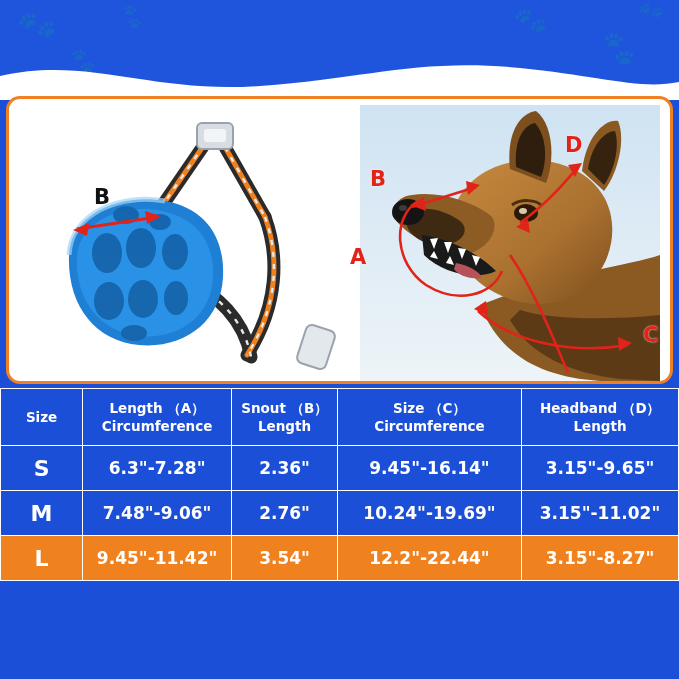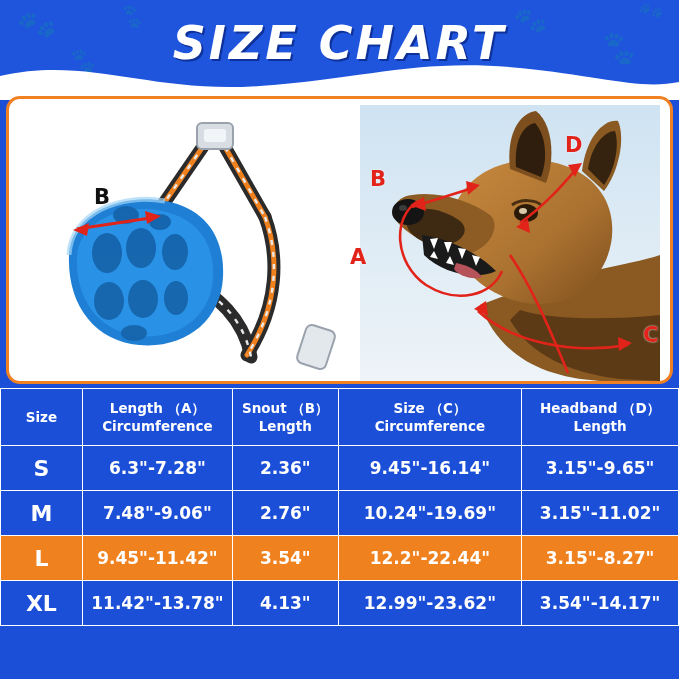--- a/index.html
+++ b/index.html
@@ -123,21 +123,20 @@
 <div class="page">
 
   <div class="header">
     <span class="paw" style="left:18px; top:10px; font-size:30px; transform:rotate(-18deg);">🐾</span>
     <span class="paw" style="left:70px; top:50px; font-size:22px; transform:rotate(12deg);">🐾</span>
     <span class="paw" style="left:120px; top:6px; font-size:20px; transform:rotate(25deg);">🐾</span>
     <span class="paw" style="left:515px; top:8px; font-size:26px; transform:rotate(-10deg);">🐾</span>
     <span class="paw" style="left:600px; top:34px; font-size:30px; transform:rotate(15deg);">🐾</span>
     <span class="paw" style="left:640px; top:2px; font-size:18px; transform:rotate(-25deg);">🐾</span>
 
-    <div class="header-title">SIZE CHART</div>
 
     <svg class="header-wave" viewBox="0 0 679 46" preserveAspectRatio="none">
       <path d="M0,20 C90,0 150,38 260,30 C370,22 420,2 520,12 C600,20 640,34 679,26 L679,46 L0,46 Z" fill="#ffffff"></path>
     </svg>
   </div>
 
   <div class="panel">
     <div class="panel-inner">
 
       <div class="muzzle-wrap">
@@ -312,23 +311,16 @@
         <td class="val-cell">10.24"-19.69"</td>
         <td class="val-cell">3.15"-11.02"</td>
       </tr>
       <tr class="highlight">
         <td class="size-cell">L</td>
         <td class="val-cell">9.45"-11.42"</td>
         <td class="val-cell">3.54"</td>
         <td class="val-cell">12.2"-22.44"</td>
         <td class="val-cell">3.15"-8.27"</td>
       </tr>
-      <tr>
-        <td class="size-cell">XL</td>
-        <td class="val-cell">11.42"-13.78"</td>
-        <td class="val-cell">4.13"</td>
-        <td class="val-cell">12.99"-23.62"</td>
-        <td class="val-cell">3.54"-14.17"</td>
-      </tr>
     </tbody>
   </table>
 
 </div>
 
 </body></html>

